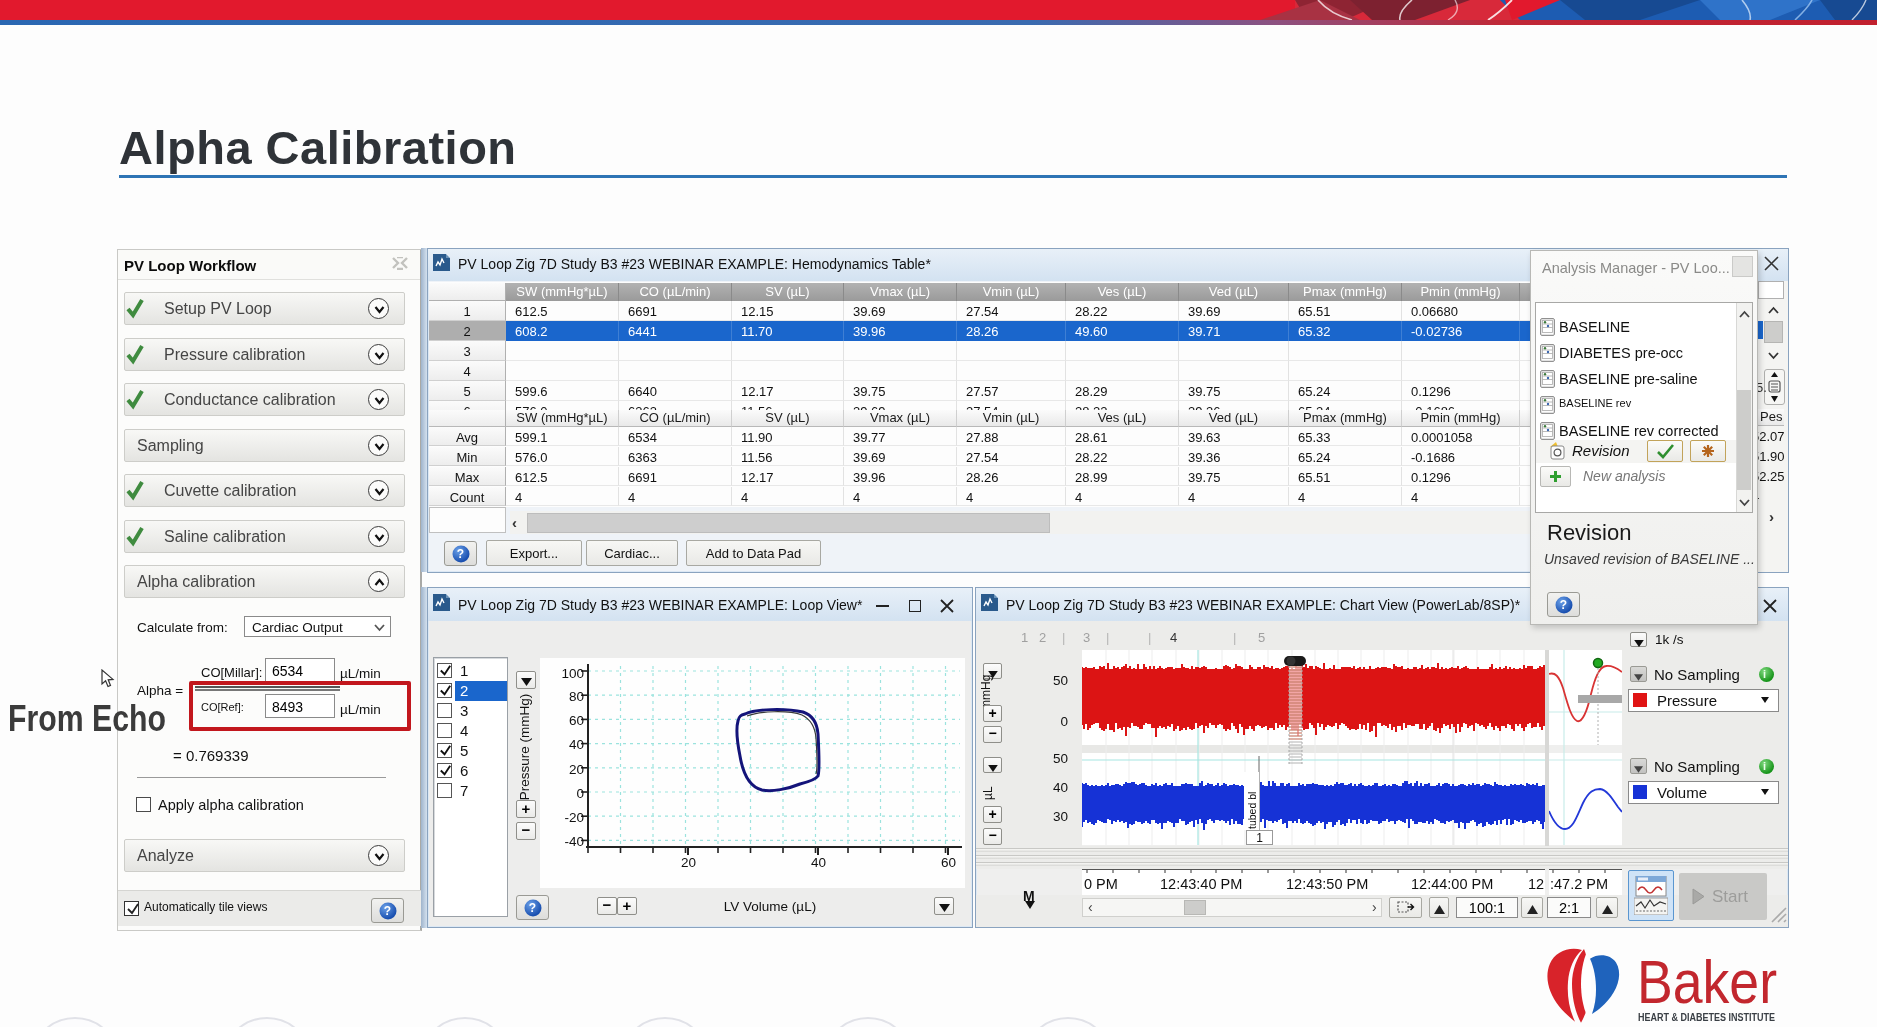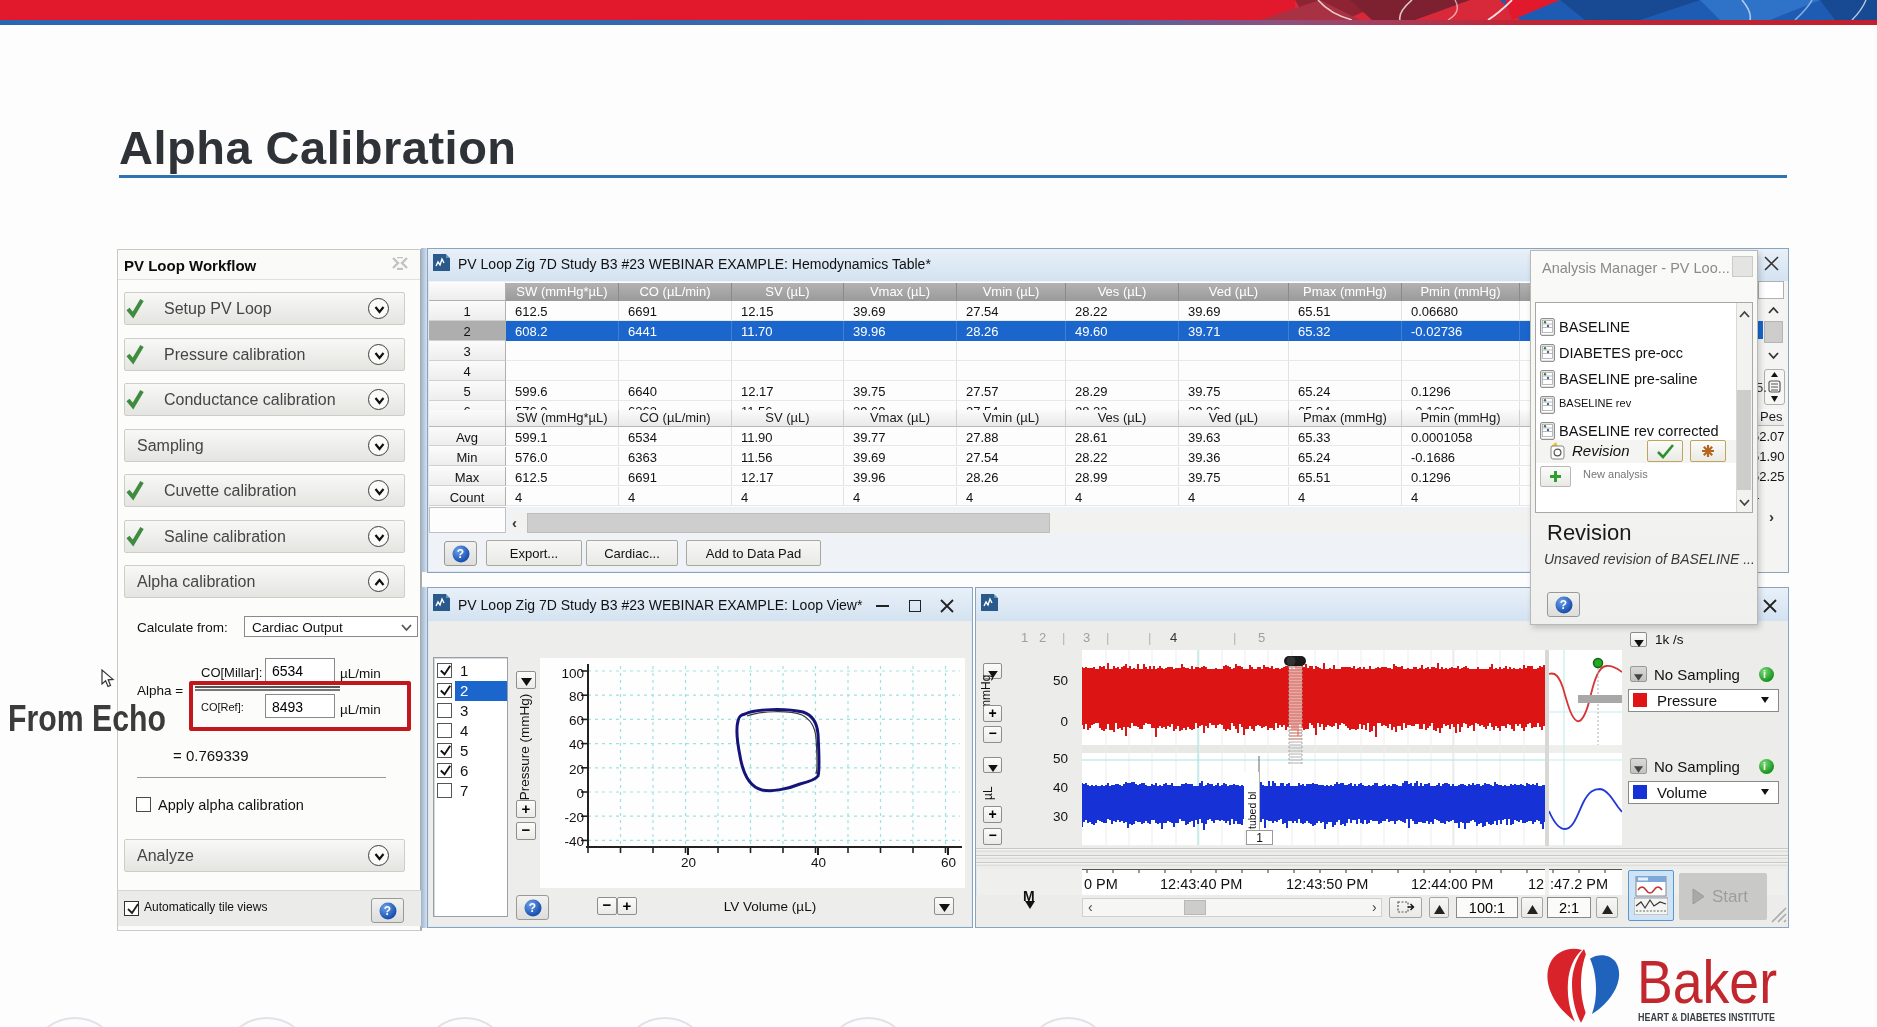--- a/index.html
+++ b/index.html
@@ -124,21 +124,21 @@
         <path d="M2.5,4 L6.5,9 L10.5,4" stroke="#111" stroke-width="2.2" fill="none"></path>
       </svg>
     </div>
 <div class="chev" style="left:368px;top:571px">
       <svg width="13" height="13" viewBox="0 0 13 13">
         <path d="M2.5,9 L6.5,4 L10.5,9" stroke="#111" stroke-width="2.2" fill="none"></path>
       </svg>
     </div>
 
 <div class="a" style="left:137px;top:620px;font-size:13.5px;color:#111">Calculate from:</div>
-<div class="combo" style="left:244px;top:616px;width:174px;height:21px">
+<div class="combo" style="left:244px;top:616px;width:147px;height:21px">
   <div class="a" style="left:7px;top:3px;font-size:13.5px;color:#111">Cardiac Output</div>
   <svg class="a" style="right:5px;top:6px" width="11" height="9" viewBox="0 0 11 9">
         <path d="M1,2 L5.5,7 L10,2" stroke="#555" stroke-width="1.8" fill="none"></path>
       </svg>
 </div>
 <div class="a" style="left:201px;top:665px;font-size:13px;color:#111">CO[Millar]:</div>
 <div class="combo" style="left:265px;top:658px;width:70px;height:24px">
       <div class="a" style="left:6px;top:4px;font-size:14px">6534</div>
     </div>
 <div class="a" style="left:340px;top:666px;font-size:13.5px;color:#111">µL/min</div>
@@ -462,20 +462,21 @@
       </svg></div>
 
 <div class="a" style="left:975px;top:587px;width:814px;height:341px;background:#efefee;border:1px solid #8aa3bf;box-shadow:inset 0 0 0 1px #dce8f4"></div>
 <div class="a" style="left:976px;top:588px;width:812px;height:33px;background:linear-gradient(#e8f0f8,#d3e2f1)"></div>
 <svg class="a" style="left:981px;top:594px" width="17" height="21" viewBox="0 0 17 21">
       <rect x="0" y="0" width="13" height="17" fill="#2a5a8c"></rect>
       <polygon points="13,0 17,4 13,4" fill="#6a92b8"></polygon>
       <rect x="13" y="4" width="4" height="13" fill="#2a5a8c"></rect>
       <path d="M3,12 L5,8 L7,11 L9,5 L11,9" stroke="#fff" stroke-width="1.4" fill="none"></path>
     </svg>
+<div class="a" style="left:1006px;top:597px;font-size:14px;color:#101010">PV Loop Zig 7D Study B3 #23 WEBINAR EXAMPLE: Chart View (PowerLab/8SP)*</div>
 <svg class="a" style="left:1763px;top:599px" width="14" height="14" viewBox="0 0 14 14">
       <path d="M1,1 L13,13 M13,1 L1,13" stroke="#222" stroke-width="1.8"></path>
     </svg>
 <div class="a" style="left:976px;top:621px;width:812px;height:29px;background:#ececea"></div>
 <div class="a" style="left:1021px;top:630px;font-size:13px;color:#a0a0a0">1</div>
 <div class="a" style="left:1039px;top:630px;font-size:13px;color:#a0a0a0">2</div>
 <div class="a" style="left:1062px;top:630px;font-size:13px;color:#b5b5b5">|</div>
 <div class="a" style="left:1083px;top:630px;font-size:13px;color:#a0a0a0">3</div>
 <div class="a" style="left:1106px;top:630px;font-size:13px;color:#b5b5b5">|</div>
 <div class="a" style="left:1148px;top:630px;font-size:13px;color:#b5b5b5">|</div>
@@ -787,21 +788,21 @@
       <path d="M2,9 L7,14 L17,2" stroke="#2f8f2f" stroke-width="2.6" fill="none"></path>
     </svg>
 <div class="a" style="left:1690px;top:440px;width:36px;height:22px;background:linear-gradient(#fbfbf9,#e9e9e6);border:1px solid #c2a35a;border-radius:2px"></div>
 <svg class="a" style="left:1701px;top:444px" width="14" height="14" viewBox="0 0 14 14">
       <path d="M7,1 V13 M1,7 H13 M2.8,2.8 L11.2,11.2 M11.2,2.8 L2.8,11.2" stroke="#b5651d" stroke-width="2.2"></path>
     </svg>
 <div class="a" style="left:1540px;top:466px;width:31px;height:21px;background:linear-gradient(#fbfbf9,#e9e9e6);border:1px solid #b8b8b5;border-radius:2px"></div>
 <svg class="a" style="left:1549px;top:470px" width="13" height="13" viewBox="0 0 13 13">
       <path d="M6.5,1 V12 M1,6.5 H12" stroke="#2f9f2f" stroke-width="3"></path>
     </svg>
-<div class="a" style="left:1583px;top:468px;font-size:11px;color:#777">New analysis</div>
+<div class="a" style="left:1583px;top:468px;font-size:14px;font-style:italic;color:#777">New analysis</div>
 <div class="a" style="left:1736px;top:303px;width:16px;height:209px;background:#f2f2f0;border-left:1px solid #d8d8d6"></div>
 <div class="a" style="left:1737px;top:390px;width:14px;height:100px;background:#cdcdcb"></div>
 <svg class="a" style="left:1739px;top:310px" width="11" height="9" viewBox="0 0 11 9">
       <path d="M1,7 L5.5,2 L10,7" stroke="#444" stroke-width="1.8" fill="none"></path>
     </svg>
 <svg class="a" style="left:1739px;top:498px" width="11" height="9" viewBox="0 0 11 9">
       <path d="M1,2 L5.5,7 L10,2" stroke="#444" stroke-width="1.8" fill="none"></path>
     </svg>
 <div class="a" style="left:1547px;top:520px;font-size:22px;color:#1a1a1a">Revision</div>
 <div class="a" style="left:1544px;top:551px;font-size:14px;font-style:italic;color:#3a3a3a;white-space:nowrap">Unsaved revision of BASELINE ...</div>

